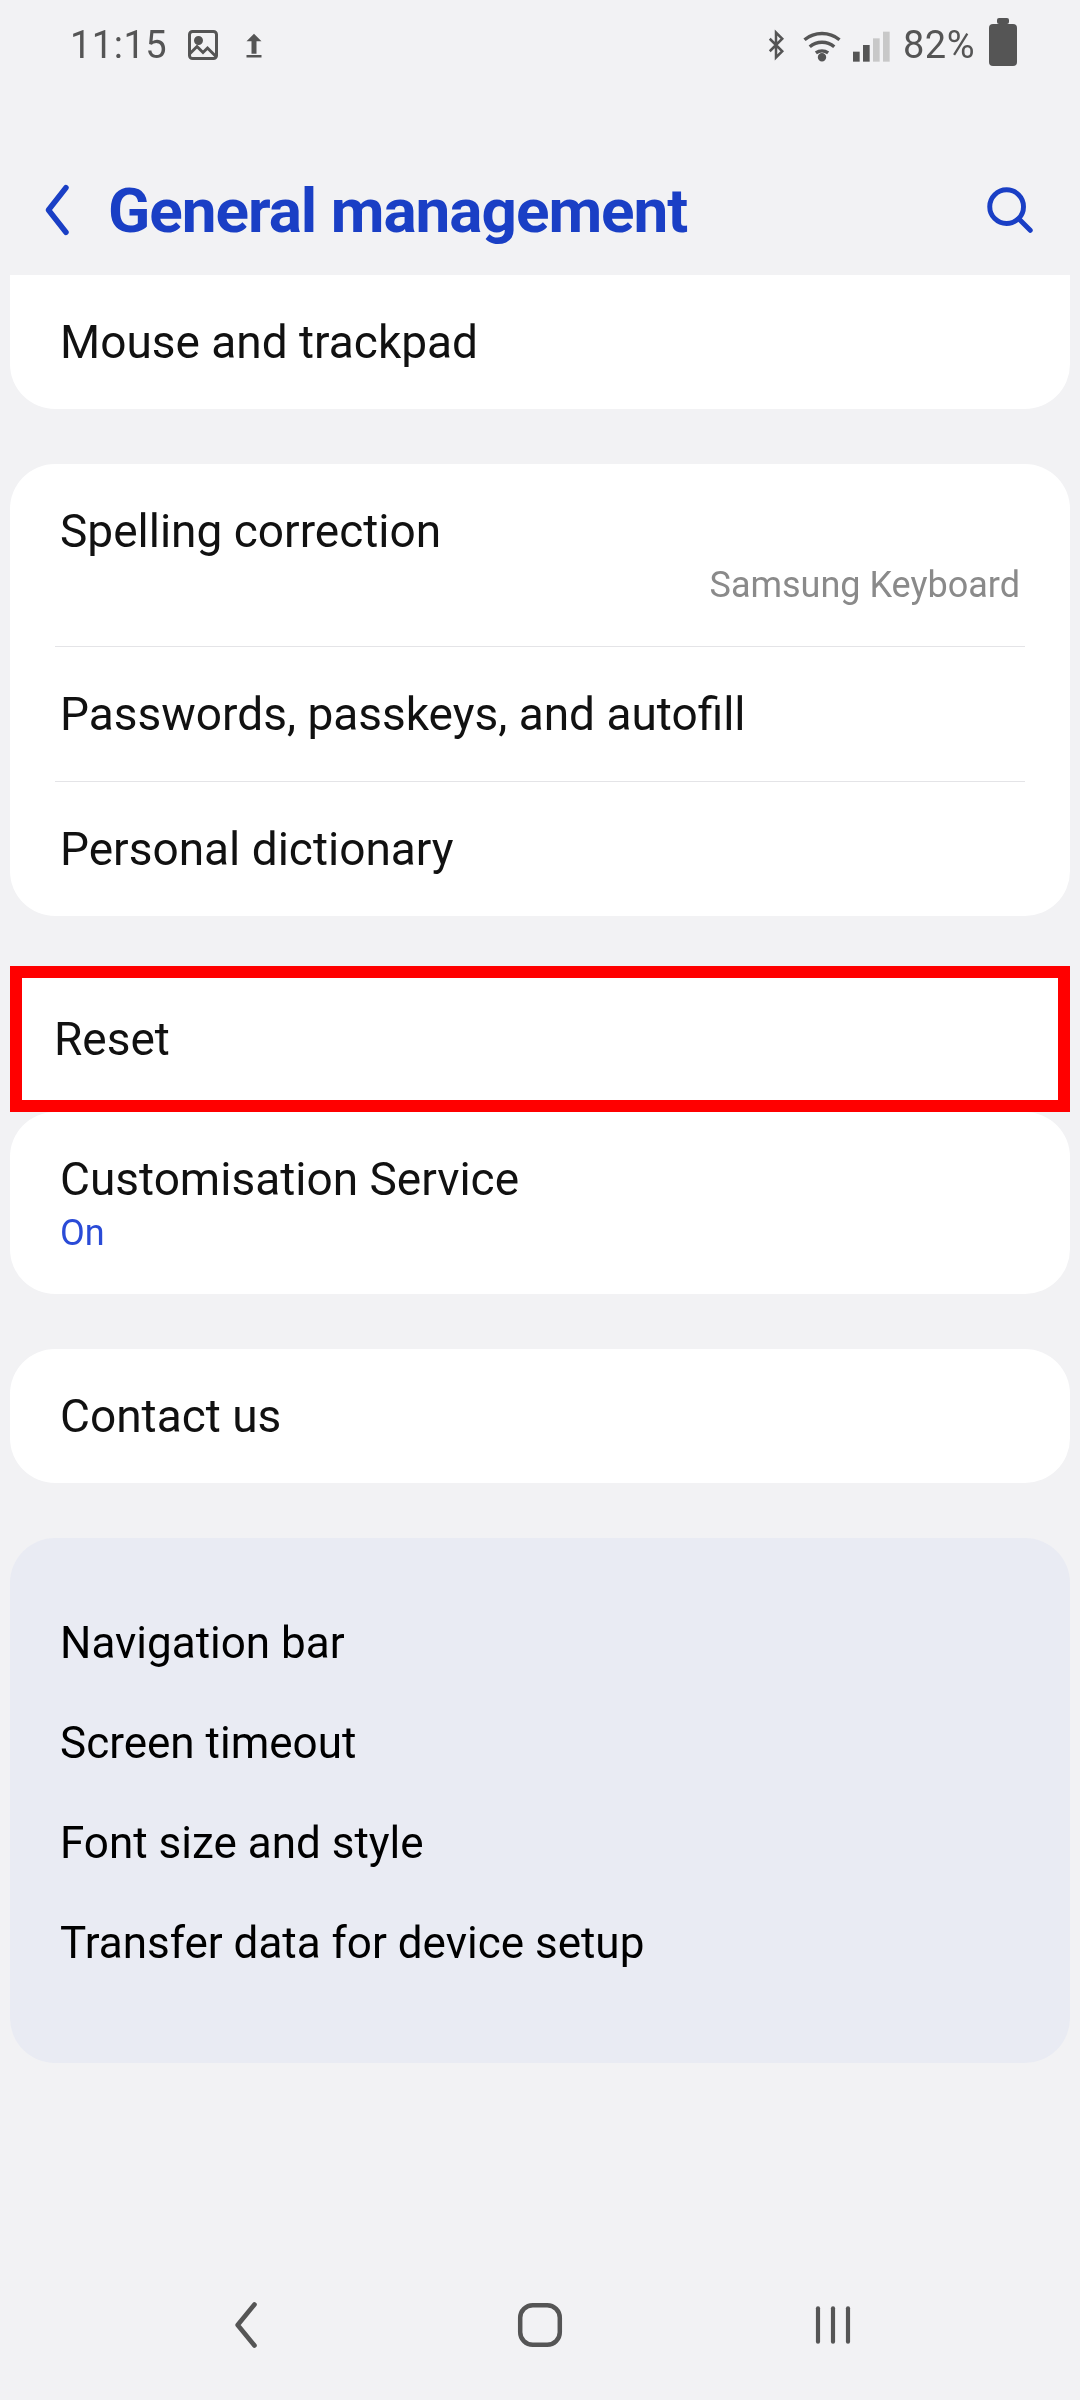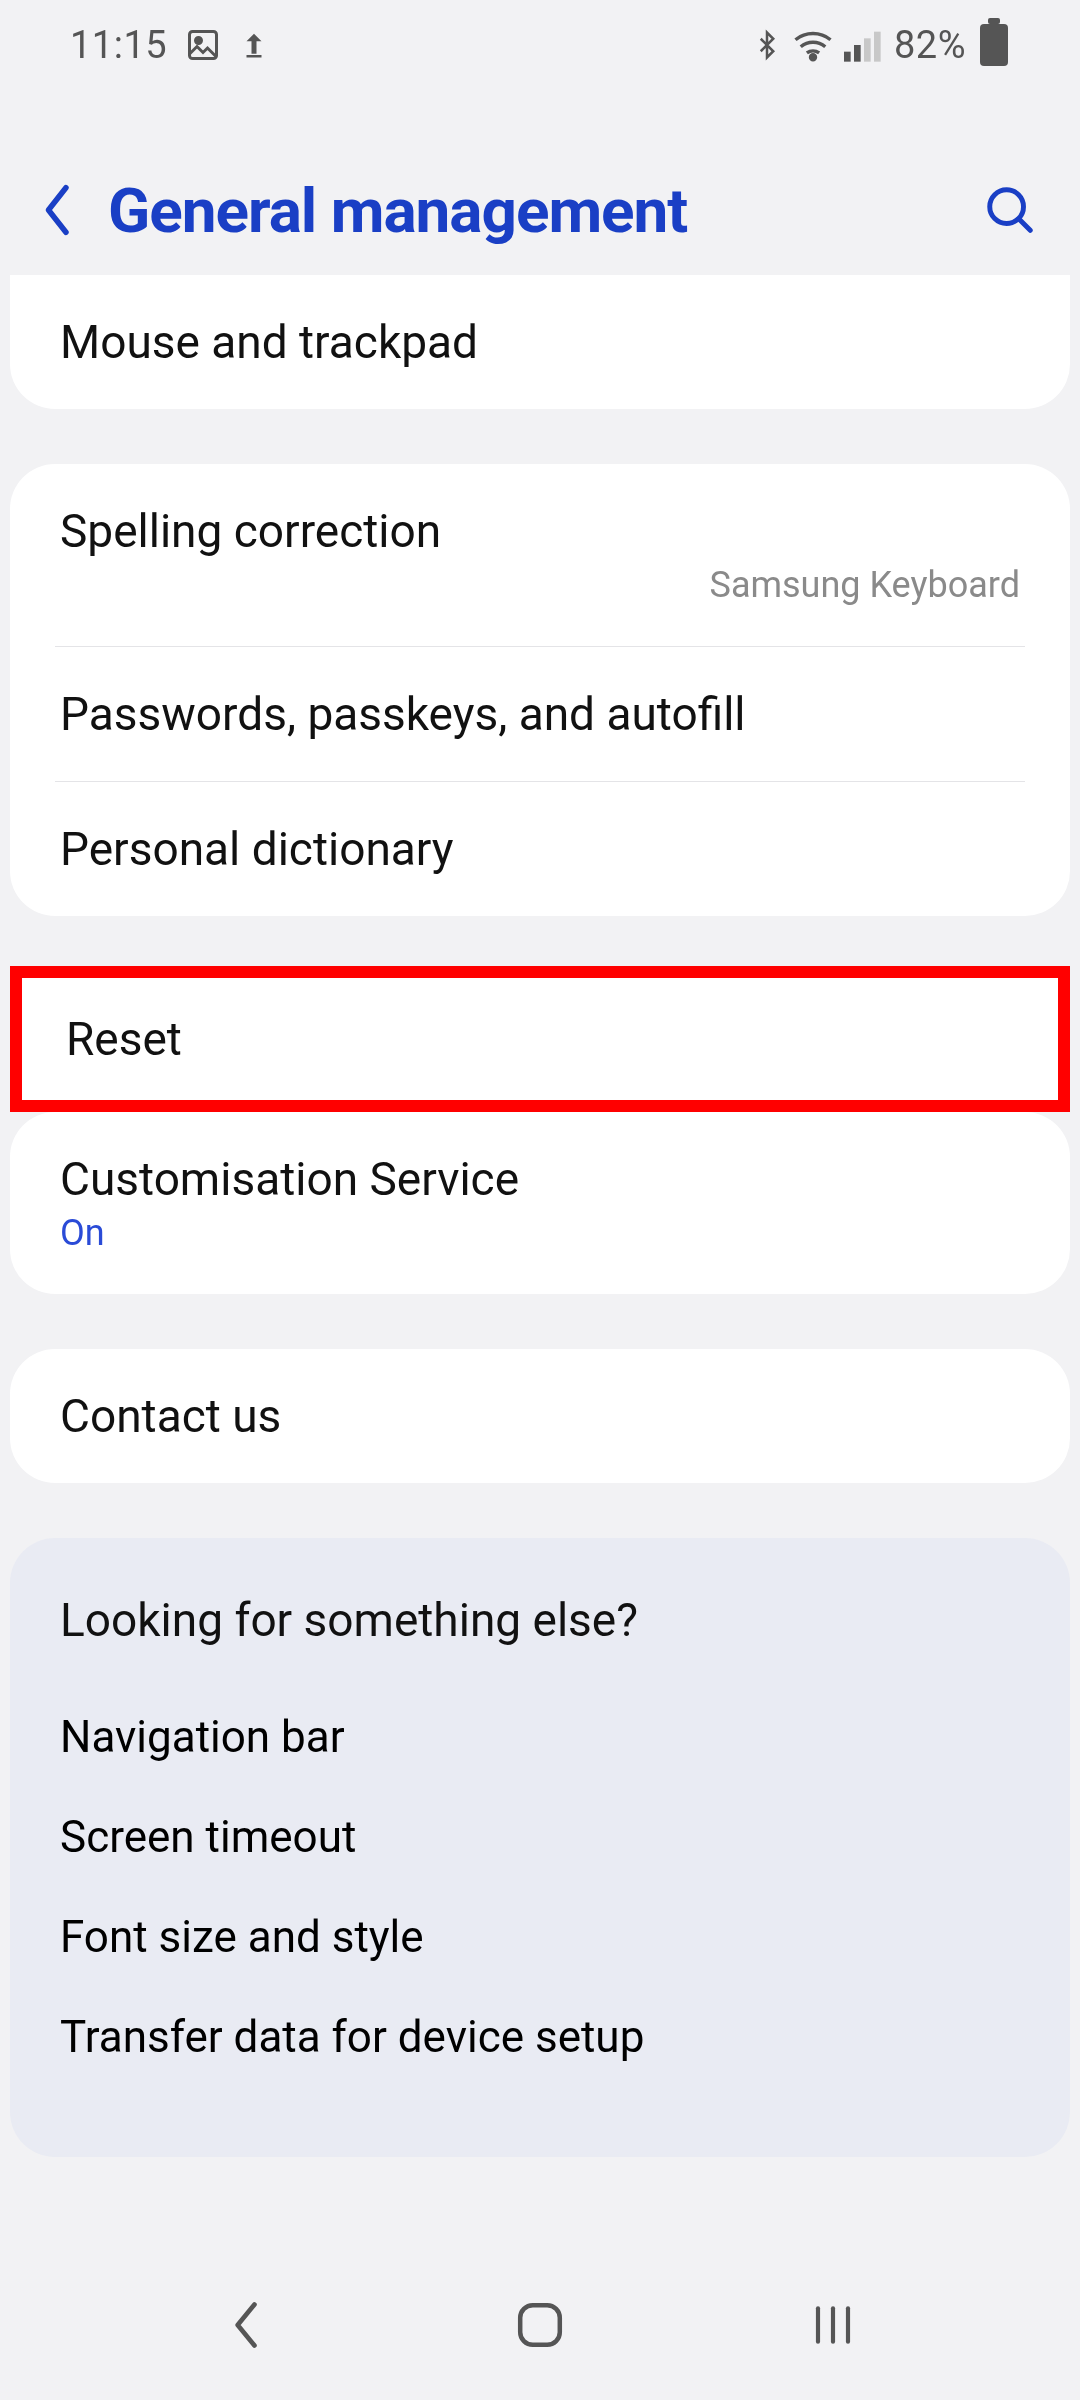--- a/index.html
+++ b/index.html
@@ -8,21 +8,21 @@
     background: #f2f2f4;
     font-family: -apple-system, "Segoe UI", Roboto, sans-serif;
     color: #111;
     position: relative;
     overflow: hidden;
   }
 
   
   .status-bar {
     position: absolute;
-    top: 0; left: 0; right: 17px;
+    top: 0; left: 0; right: 8px;
     height: 90px;
     display: flex;
     align-items: center;
     justify-content: space-between;
     padding: 0 55px 0 70px;
     font-size: 38px;
     color: #555;
     letter-spacing: 0.5px;
   }
   .status-left { display:flex; align-items:center; gap:18px; }
@@ -81,21 +81,21 @@
     padding-top:0;
   }
 
   
   .highlight{
     border:12px solid #ff0000;
     border-radius:0;
     margin:50px 10px 0 10px;
     background:#fff;
   }
-  .highlight .row{ padding:34px 44px; }
+  .highlight .row{ padding:34px 32px; }
 
   
   .suggest-card{
     background:#e9ebf3;
     border-radius:45px;
     margin:55px 10px 0 10px;
     padding:55px 50px 70px 50px;
   }
   .suggest-title{ font-size:46px; color:#111; margin-bottom:40px; }
   .suggest-link{
@@ -211,21 +211,20 @@
     </div>
   </div>
 
   <div class="card">
     <div class="row">
       <div class="row-title">Contact us</div>
     </div>
   </div>
 
   <div class="suggest-card">
-    <div class="suggest-title">Looking for something else?</div>
     <div class="suggest-link">Navigation bar</div>
     <div class="suggest-link">Screen timeout</div>
     <div class="suggest-link">Font size and style</div>
     <div class="suggest-link">Transfer data for device setup</div>
   </div>
 
 </div>
 
 <div class="navbar">
   <div class="nav-icon">

